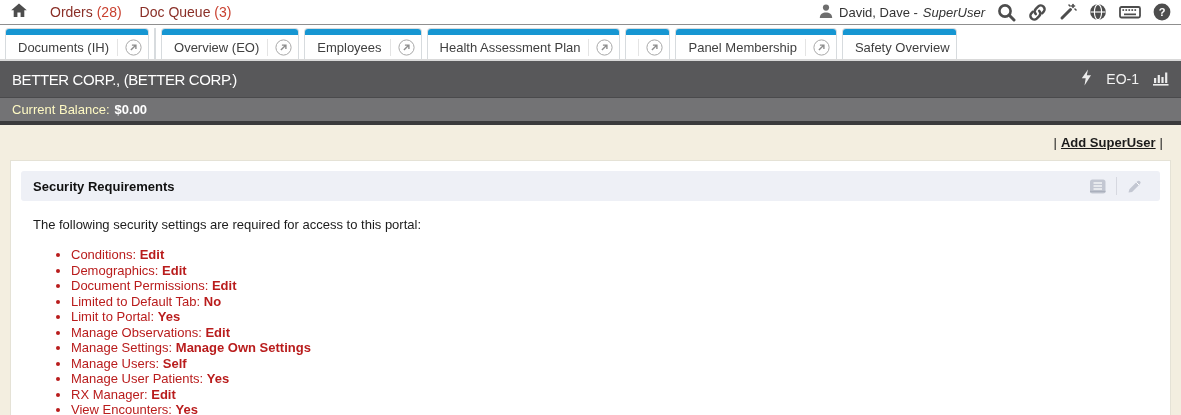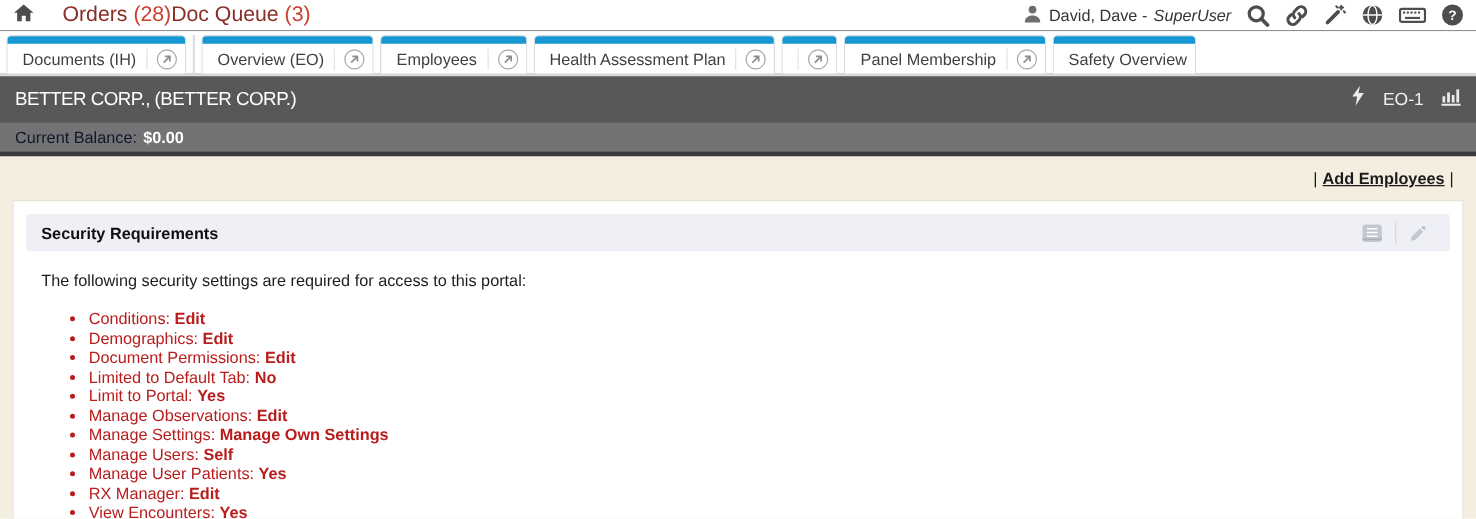--- a/index.html
+++ b/index.html
@@ -3,21 +3,21 @@
 <meta charset="utf-8">
 <style>
   * { margin:0; padding:0; box-sizing:border-box; }
   html,body { width:1181px; height:415px; overflow:hidden; }
   body { font-family:"Liberation Sans", sans-serif; background:#f3eee0; position:relative; }
 
   
   .topbar { height:25px; background:#ffffff; border-bottom:1px solid #8f8f8f;
             display:flex; align-items:center; padding:0 10px; }
   .home-btn { display:flex; align-items:center; margin-right:22px; cursor:pointer; }
-  .topnav { display:flex; gap:0; font-size:17px; }
+  .topnav { display:flex; gap:18px; font-size:14px; }
   .topnav .navlink { cursor:pointer; }
   .topnav .nav-label { color:#8a2f27; }
   .topnav .nav-count { color:#c9402f; }
   .topbar-right { margin-left:auto; display:flex; align-items:center; gap:12px; }
   .user-chip { display:flex; align-items:center; gap:5px; font-size:13px; color:#333; cursor:pointer; }
   .user-role { font-style:italic; }
   .tb-icon { display:flex; align-items:center; cursor:pointer; }
 
   
   .tabrow { height:34px; background:#ffffff; display:flex; align-items:flex-end;
@@ -33,21 +33,21 @@
   .orgbar { height:38px; background:#58585a; border-top:2px solid #d9d9d9;
             display:flex; align-items:center; padding:0 12px; color:#ffffff; }
   .orgbar .org-name, .orgbar .org-types { font-size:15px; letter-spacing:-0.4px; }
   .orgbar .org-types { margin-left:30px; }
   .orgbar-right { margin-left:auto; display:flex; align-items:center; gap:14px; }
   .org-badge { font-size:14px; color:#f2f2f2; }
 
   
   .balancebar { height:24px; background:#737375; border-top:1px solid #4a4a4c;
                 display:flex; align-items:center; padding:0 12px; font-size:13px; }
-  .balance-label { color:#0f172a; margin-right:5px; }
+  .balance-label { color:#fef9c3; margin-right:5px; }
   .balance-value { color:#ffffff; font-weight:bold; }
   .darkstrip { height:4px; background:#3a3a3c; }
 
   
   .content { height:300px; display:flex; flex-direction:column; }
   .actions { display:flex; justify-content:flex-end; align-items:center;
              padding:10px 14px 6px 14px; font-size:13px; color:#1b1b1b; font-weight:600; }
   .actions .pipe { margin:0 4px; font-weight:400; }
   .action-link { text-decoration:underline; cursor:pointer; color:#1b1b1b; }
 
@@ -262,21 +262,21 @@
 
 <div class="balancebar">
   <span class="balance-label">Current Balance:</span>
   <span class="balance-value">$0.00</span>
 </div>
 <div class="darkstrip"></div>
 
 <div class="content">
   <div class="actions">
     <span class="pipe">|</span>
-    <span class="action-link">Add Employees</span>
+    <span class="action-link">Add SuperUser</span>
     <span class="pipe">|</span>
   </div>
 
   <div class="panel">
     <div class="panel-header">
       <span class="panel-title">Security Requirements</span>
       <div class="panel-tools">
         <span class="tool-btn">
           <svg width="19" height="17" viewBox="0 0 19 17">
               <path d="M4.5 1.5 h10.5 a2.5 2.5 0 0 1 2.5 2.5 v9 a2.5 2.5 0 0 1 -2.5 2.5 H4.5 a2.5 2.5 0 0 1 -2.5 -2.5 v-9 a2.5 2.5 0 0 1 2.5 -2.5 z" fill="#c3c7d2"></path>

